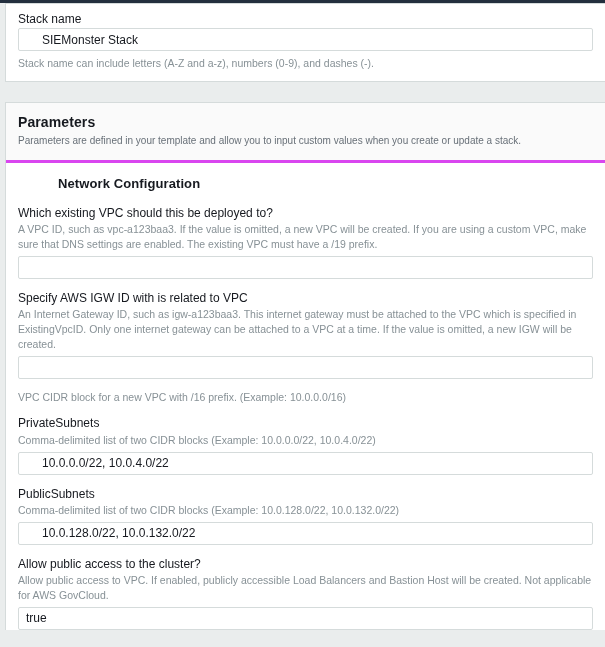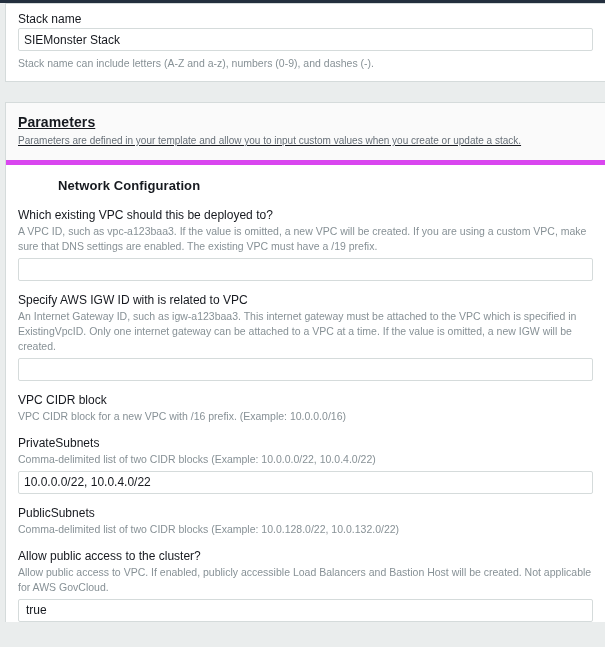--- a/index.html
+++ b/index.html
@@ -42,23 +42,22 @@
     height: 12px;
     background: #eaeded;
   }
   .panel--params {
     border-bottom: none;
   }
 
   
   .panel-head {
     background: #fafafa;
-    border-bottom: 5px solid #d946ef;
+    border-bottom: 3px solid #d946ef;
     padding: 11px 12px 12px 12px;
-    text-decoration: underline;
   }
   .panel-head h2 {
     margin: 0 0 4px 0;
     font-size: 14px;
     font-weight: bold;
     letter-spacing: 0.1px;
     color: #16191f;
   }
   .panel-head p {
     margin: 0;
@@ -97,21 +96,21 @@
     font-size: 10.5px;
     color: #879196;
     line-height: 1.42;
     margin-bottom: 4px;
   }
 
   .text-input {
     display: block;
     width: 100%;
     height: 23px;
-    padding: 2px 5px;
+    padding: 2px 23px;
     font-family: "Liberation Sans", sans-serif;
     font-size: 12px;
     color: #16191f;
     background: #ffffff;
     border: 1px solid #d5dbdb;
     border-radius: 2px;
     outline: none;
   }
   .text-input::placeholder { color: #aab7b8; }
 
@@ -165,31 +164,31 @@
           <label class="field-label">Which existing VPC should this be deployed to?</label>
           <span class="field-hint">A VPC ID, such as vpc-a123baa3. If the value is omitted, a new VPC will be created. If you are using a custom VPC, make sure that DNS settings are enabled. The existing VPC must have a /19 prefix.</span>
           <input class="text-input" type="text" value="" style="">
         </div>
         <div class="field">
           <label class="field-label">Specify AWS IGW ID with is related to VPC</label>
           <span class="field-hint">An Internet Gateway ID, such as igw-a123baa3. This internet gateway must be attached to the VPC which is specified in ExistingVpcID. Only one internet gateway can be attached to a VPC at a time. If the value is omitted, a new IGW will be created.</span>
           <input class="text-input" type="text" value="" style="">
         </div>
         <div class="field">
-          <label class="field-label">VPC CIDR block</label>
           <span class="field-hint">VPC CIDR block for a new VPC with /16 prefix. (Example: 10.0.0.0/16)</span>
         </div>
         <div class="field">
           <label class="field-label">PrivateSubnets</label>
           <span class="field-hint">Comma-delimited list of two CIDR blocks (Example: 10.0.0.0/22, 10.0.4.0/22)</span>
           <input class="text-input" type="text" value="10.0.0.0/22, 10.0.4.0/22" style="">
         </div>
         <div class="field">
           <label class="field-label">PublicSubnets</label>
           <span class="field-hint">Comma-delimited list of two CIDR blocks (Example: 10.0.128.0/22, 10.0.132.0/22)</span>
+          <input class="text-input" type="text" value="10.0.128.0/22, 10.0.132.0/22" style="">
         </div>
         <div class="field">
           <label class="field-label">Allow public access to the cluster?</label>
           <span class="field-hint">Allow public access to VPC. If enabled, publicly accessible Load Balancers and Bastion Host will be created. Not applicable for AWS GovCloud.</span>
           <div class="select-wrap">
             <input class="select-input" type="text" readonly="readonly" value="true" style="">
           </div>
         </div>
       </div>
   </div>

